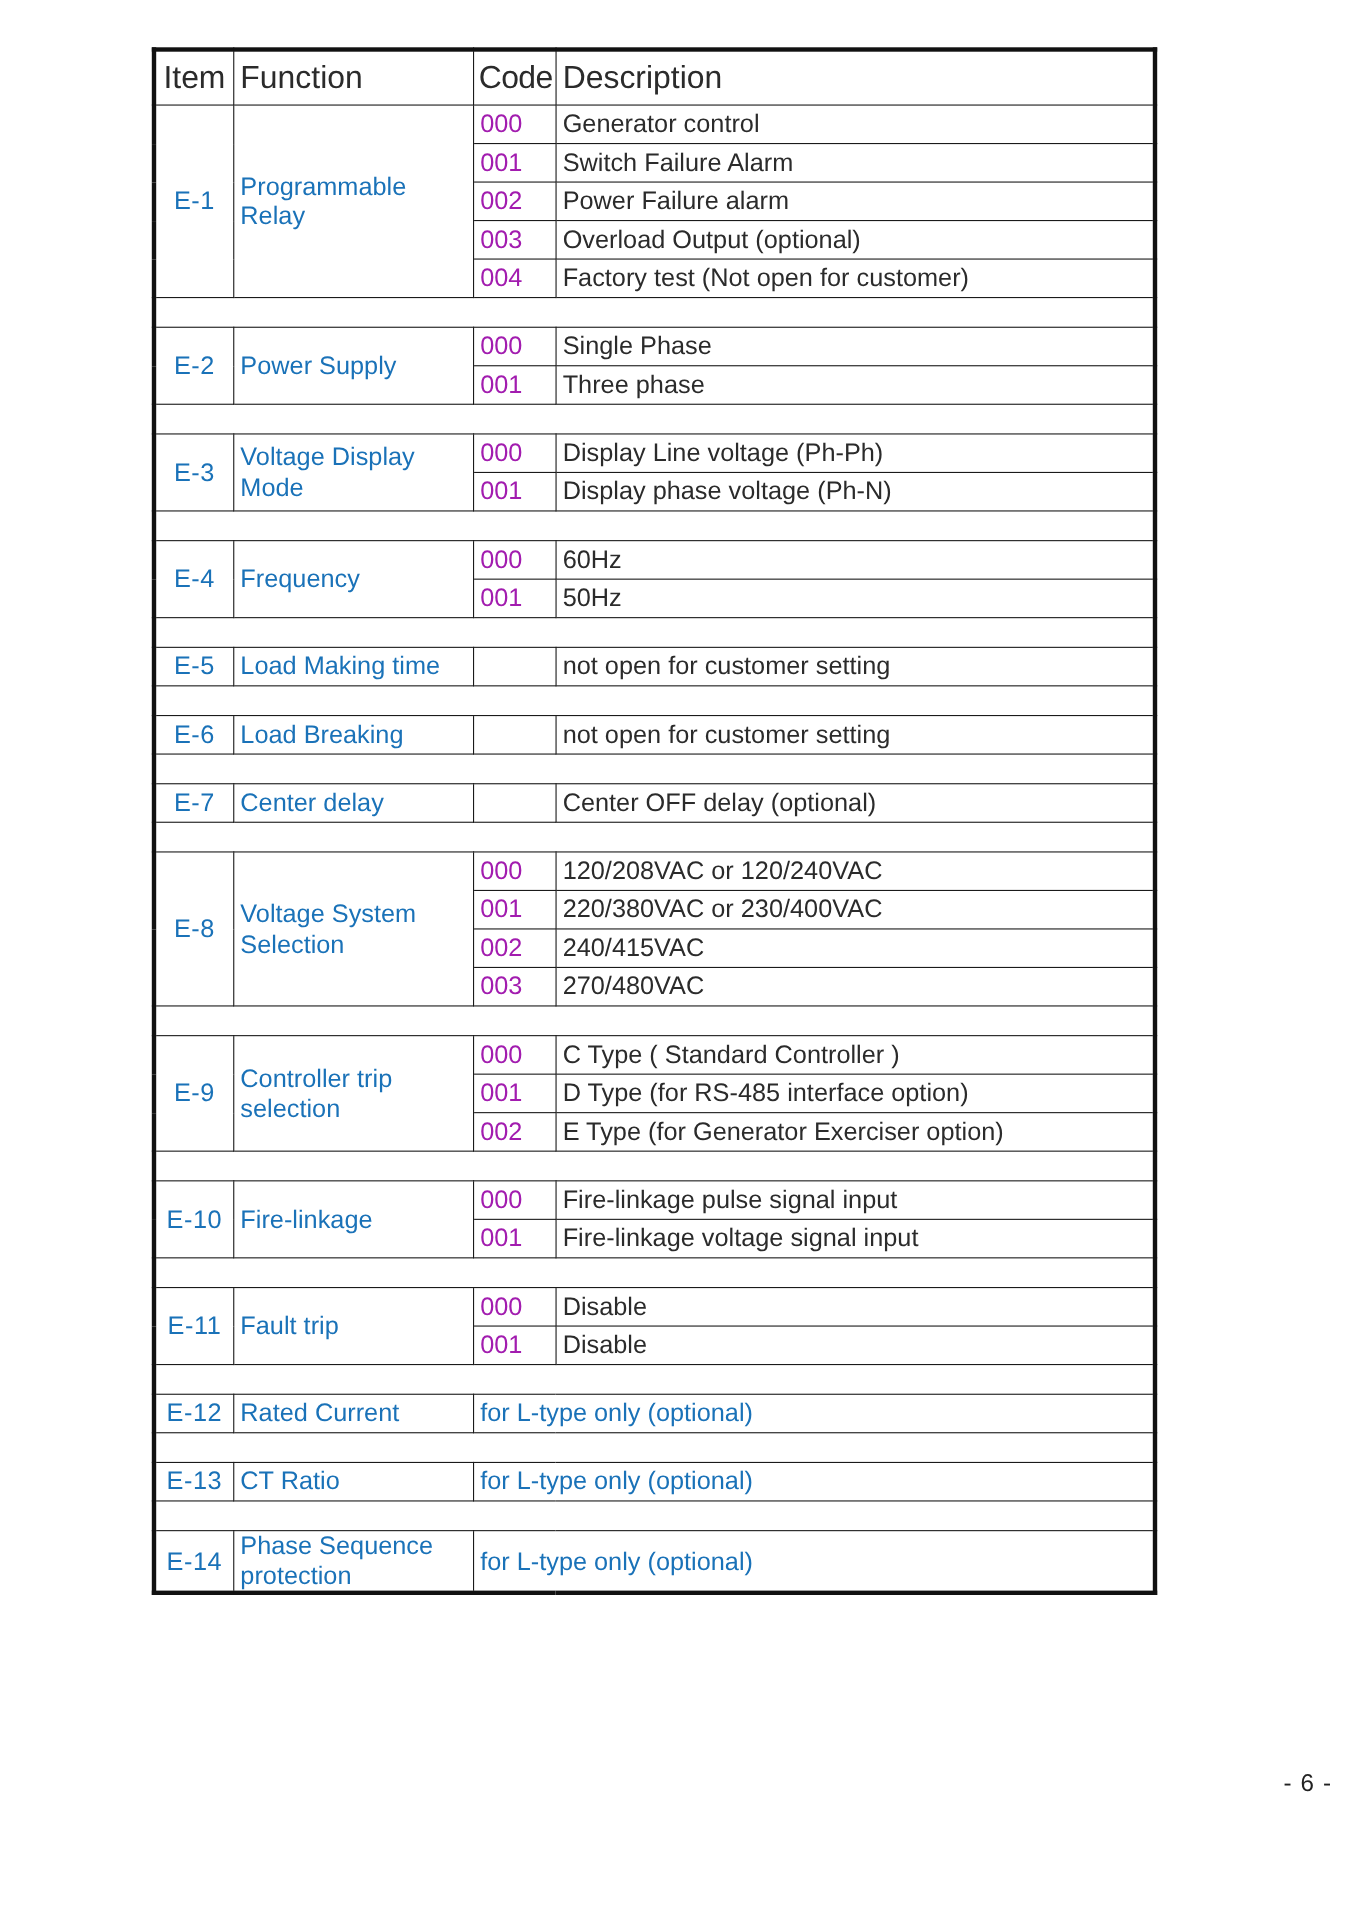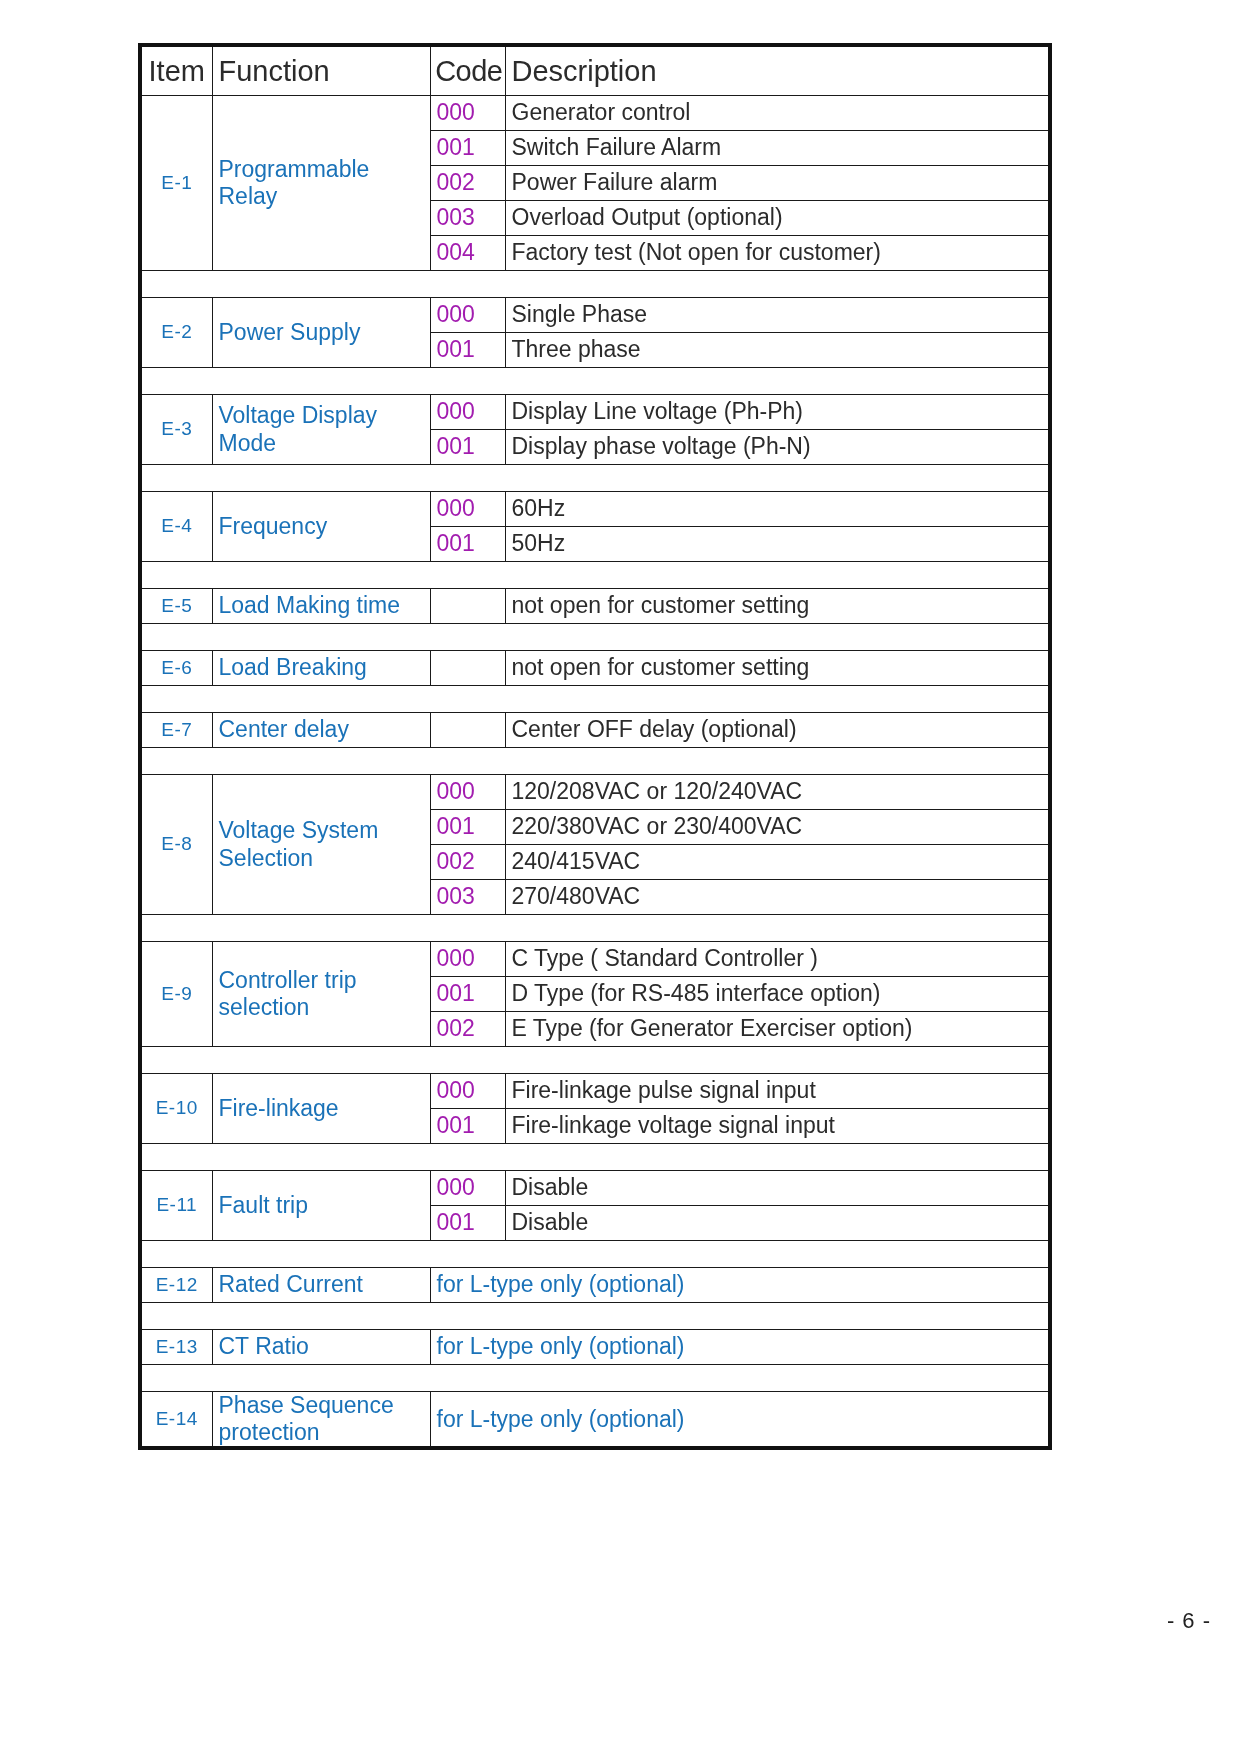--- a/index.html
+++ b/index.html
@@ -61,21 +61,21 @@
   .hdr td.h-item { text-align: center; padding-left: 2px; padding-right: 2px;}
   .hdr td.h-func { text-align: left; }
   .hdr td.h-code { text-align: right; padding-left: 2px; padding-right: 2px; letter-spacing: -0.5px;}
   .hdr td.h-desc { text-align: left; }
 
   
   td.item {
     text-align: center;
     color: #1a72b8;
     font-weight: bold;
-    font-size: 19px;
+    font-size: 23px;
     letter-spacing: 0.5px;
   }
   td.func {
     text-align: left;
     color: #1a72b8;
     font-weight: bold;
     font-size: 23px;
     padding-left: 7px;
   }
   td.code {

